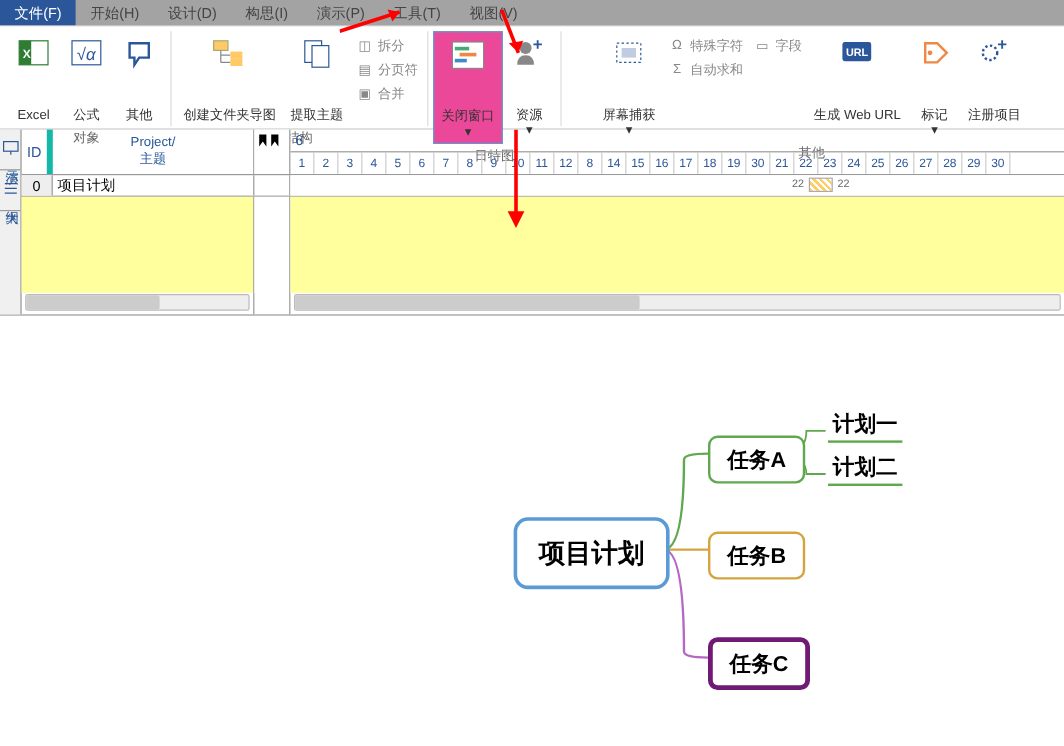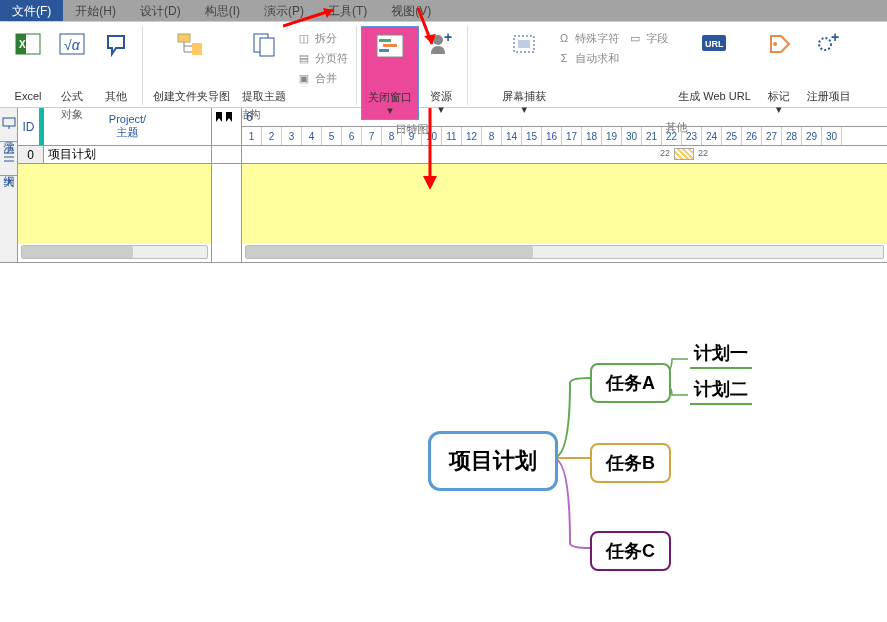--- a/index.html
+++ b/index.html
@@ -52,21 +52,21 @@
     .scrollbars .mid-sb { width: 30px; border-right: 1px solid #999; }
     .scrollbars .right-sb { flex: 1; padding: 1px 3px; }
     .sb-track { height: 14px; background: #eee; border: 1px solid #bbb; border-radius: 2px; position: relative; }
     .sb-thumb { position: absolute; height: 100%; background: #ccc; border-radius: 2px; }
     
     .mindmap { position: relative; width: 887px; height: 320px; margin-top: 40px; }
     .mm-node { position: absolute; border-radius: 8px; padding: 6px 14px; font-weight: bold; background: #fff; text-align: center; }
     .mm-root { border: 3px solid #5b9bd5; font-size: 22px; border-radius: 12px; padding: 12px 18px; }
     .mm-a { border: 2px solid #5fa84f; font-size: 18px; }
     .mm-b { border: 2px solid #d4a53f; font-size: 18px; }
-    .mm-c { border: 2px solid #701a75; font-size: 18px; }
+    .mm-c { border: 4px solid #701a75; font-size: 18px; }
     .mm-leaf { position: absolute; font-size: 18px; font-weight: bold; border-bottom: 2px solid #5fa84f; padding: 0 4px 2px; text-align: center; }
     
     .arrow { position: absolute; z-index: 10; }
   </style>
 </head>
 <body>
 
 <div class="menubar">
   <div class="menu-item active">文件(F)</div>
   <div class="menu-item">开始(H)</div>

